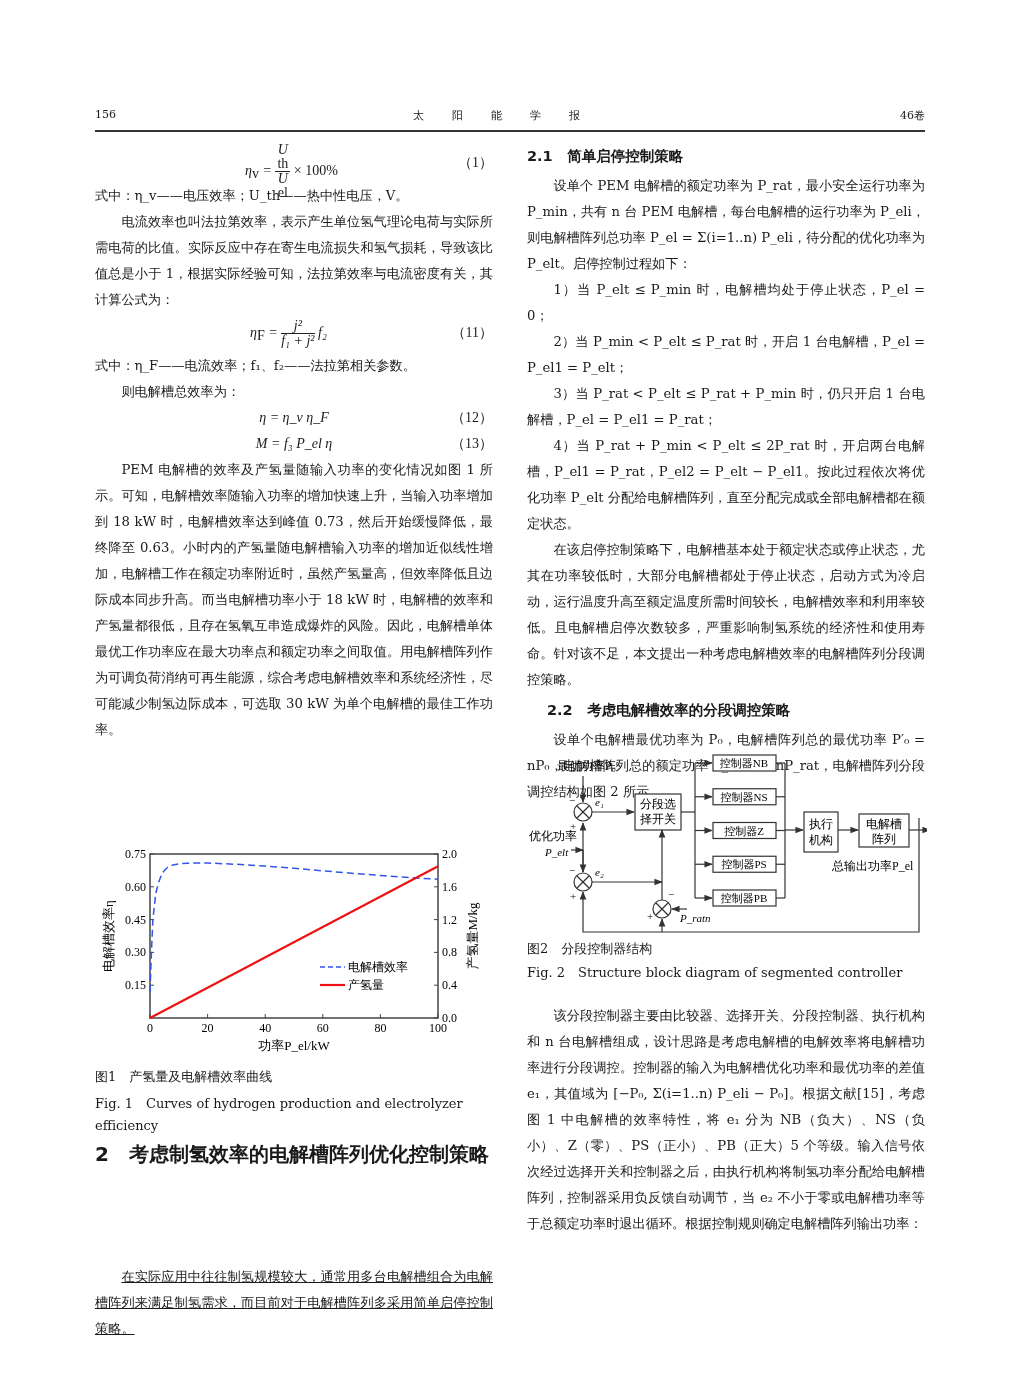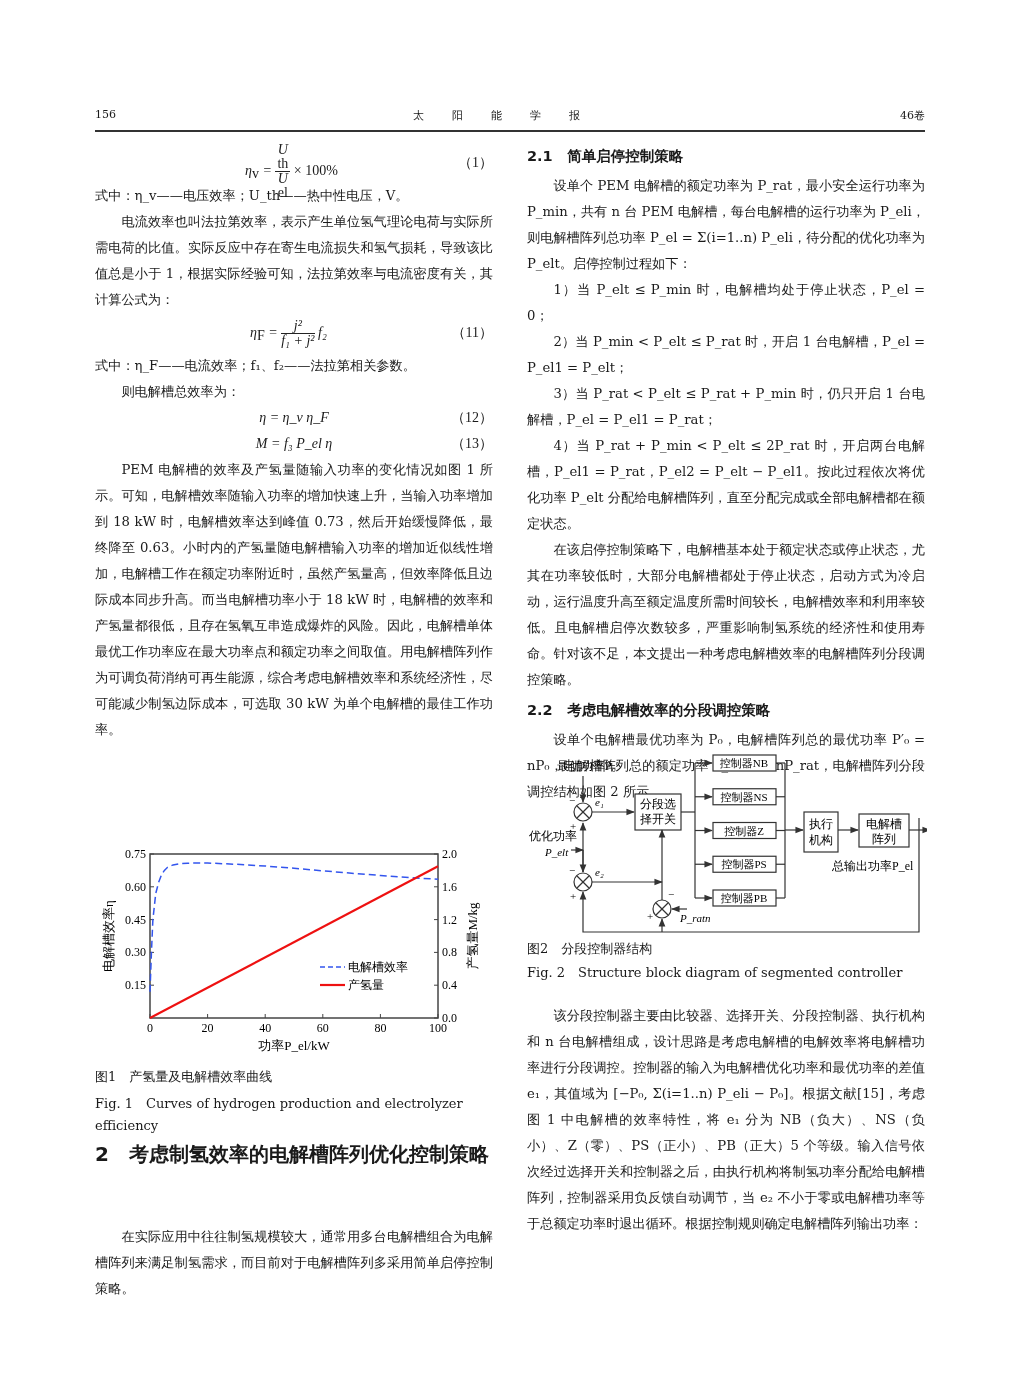--- a/index.html
+++ b/index.html
@@ -122,33 +122,33 @@
       <text x="253" y="129" font-size="12">电解槽效率</text>
       <line x1="225" y1="143" x2="250" y2="143" stroke="#ee1111" stroke-width="2.2"></line>
       <text x="253" y="147" font-size="12">产氢量</text>
     </g>
 </svg>
 
 <div class="abs cap" style="left:95px;top:1066px;width:398px;">图1　产氢量及电解槽效率曲线</div>
 <div class="abs cap" style="left:95px;top:1093px;width:398px;">Fig. 1　Curves of hydrogen production and electrolyzer efficiency</div>
 
 <div class="abs h1" style="left:95px;top:1138px;width:400px;">2　考虑制氢效率的电解槽阵列优化控制策略</div>
-<div class="abs col" style="left:95px;top:1224px;width:398px;">
+<div class="abs col" style="left:95px;top:1264px;width:398px;text-decoration:underline;">
   <p class="ind">在实际应用中往往制氢规模较大，通常用多台电解槽组合为电解槽阵列来满足制氢需求，而目前对于电解槽阵列多采用简单启停控制策略。</p>
 </div>
 
 <div class="abs col" style="left:527px;top:143px;width:398px;">
   <div class="h2">2.1　简单启停控制策略</div>
   <p class="ind" style="margin-top:4px;">设单个 PEM 电解槽的额定功率为 P_rat，最小安全运行功率为 P_min，共有 n 台 PEM 电解槽，每台电解槽的运行功率为 P_eli，则电解槽阵列总功率 P_el = Σ(i=1..n) P_eli，待分配的优化功率为 P_elt。启停控制过程如下：</p>
   <p class="ind">1）当 P_elt ≤ P_min 时，电解槽均处于停止状态，P_el = 0；</p>
   <p class="ind">2）当 P_min &lt; P_elt ≤ P_rat 时，开启 1 台电解槽，P_el = P_el1 = P_elt；</p>
   <p class="ind">3）当 P_rat &lt; P_elt ≤ P_rat + P_min 时，仍只开启 1 台电解槽，P_el = P_el1 = P_rat；</p>
   <p class="ind">4）当 P_rat + P_min &lt; P_elt ≤ 2P_rat 时，开启两台电解槽，P_el1 = P_rat，P_el2 = P_elt − P_el1。按此过程依次将优化功率 P_elt 分配给电解槽阵列，直至分配完成或全部电解槽都在额定状态。</p>
   <p class="ind">在该启停控制策略下，电解槽基本处于额定状态或停止状态，尤其在功率较低时，大部分电解槽都处于停止状态，启动方式为冷启动，运行温度升高至额定温度所需时间较长，电解槽效率和利用率较低。且电解槽启停次数较多，严重影响制氢系统的经济性和使用寿命。针对该不足，本文提出一种考虑电解槽效率的电解槽阵列分段调控策略。</p>
-  <div class="h2" style="margin-top:4px;">2.2　考虑电解槽效率的分段调控策略</div>
+  <div class="h2" style="margin-top:4px;margin-left:20px;">2.2　考虑电解槽效率的分段调控策略</div>
   <p class="ind" style="margin-top:4px;">设单个电解槽最优功率为 P₀，电解槽阵列总的最优功率 P′₀ = nP₀，电解槽阵列总的额定功率 P_ratn = nP_rat，电解槽阵列分段调控结构如图 2 所示。</p>
 </div>
 
 <svg class="abs" style="left:527px;top:748px;" width="400" height="185">
   <defs>
     <marker id="arr" viewBox="0 0 10 10" refX="9" refY="5" markerWidth="7" markerHeight="7" orient="auto">
         <path d="M0,1 L10,5 L0,9 z" fill="#333"></path>
       </marker>
   </defs>
 

